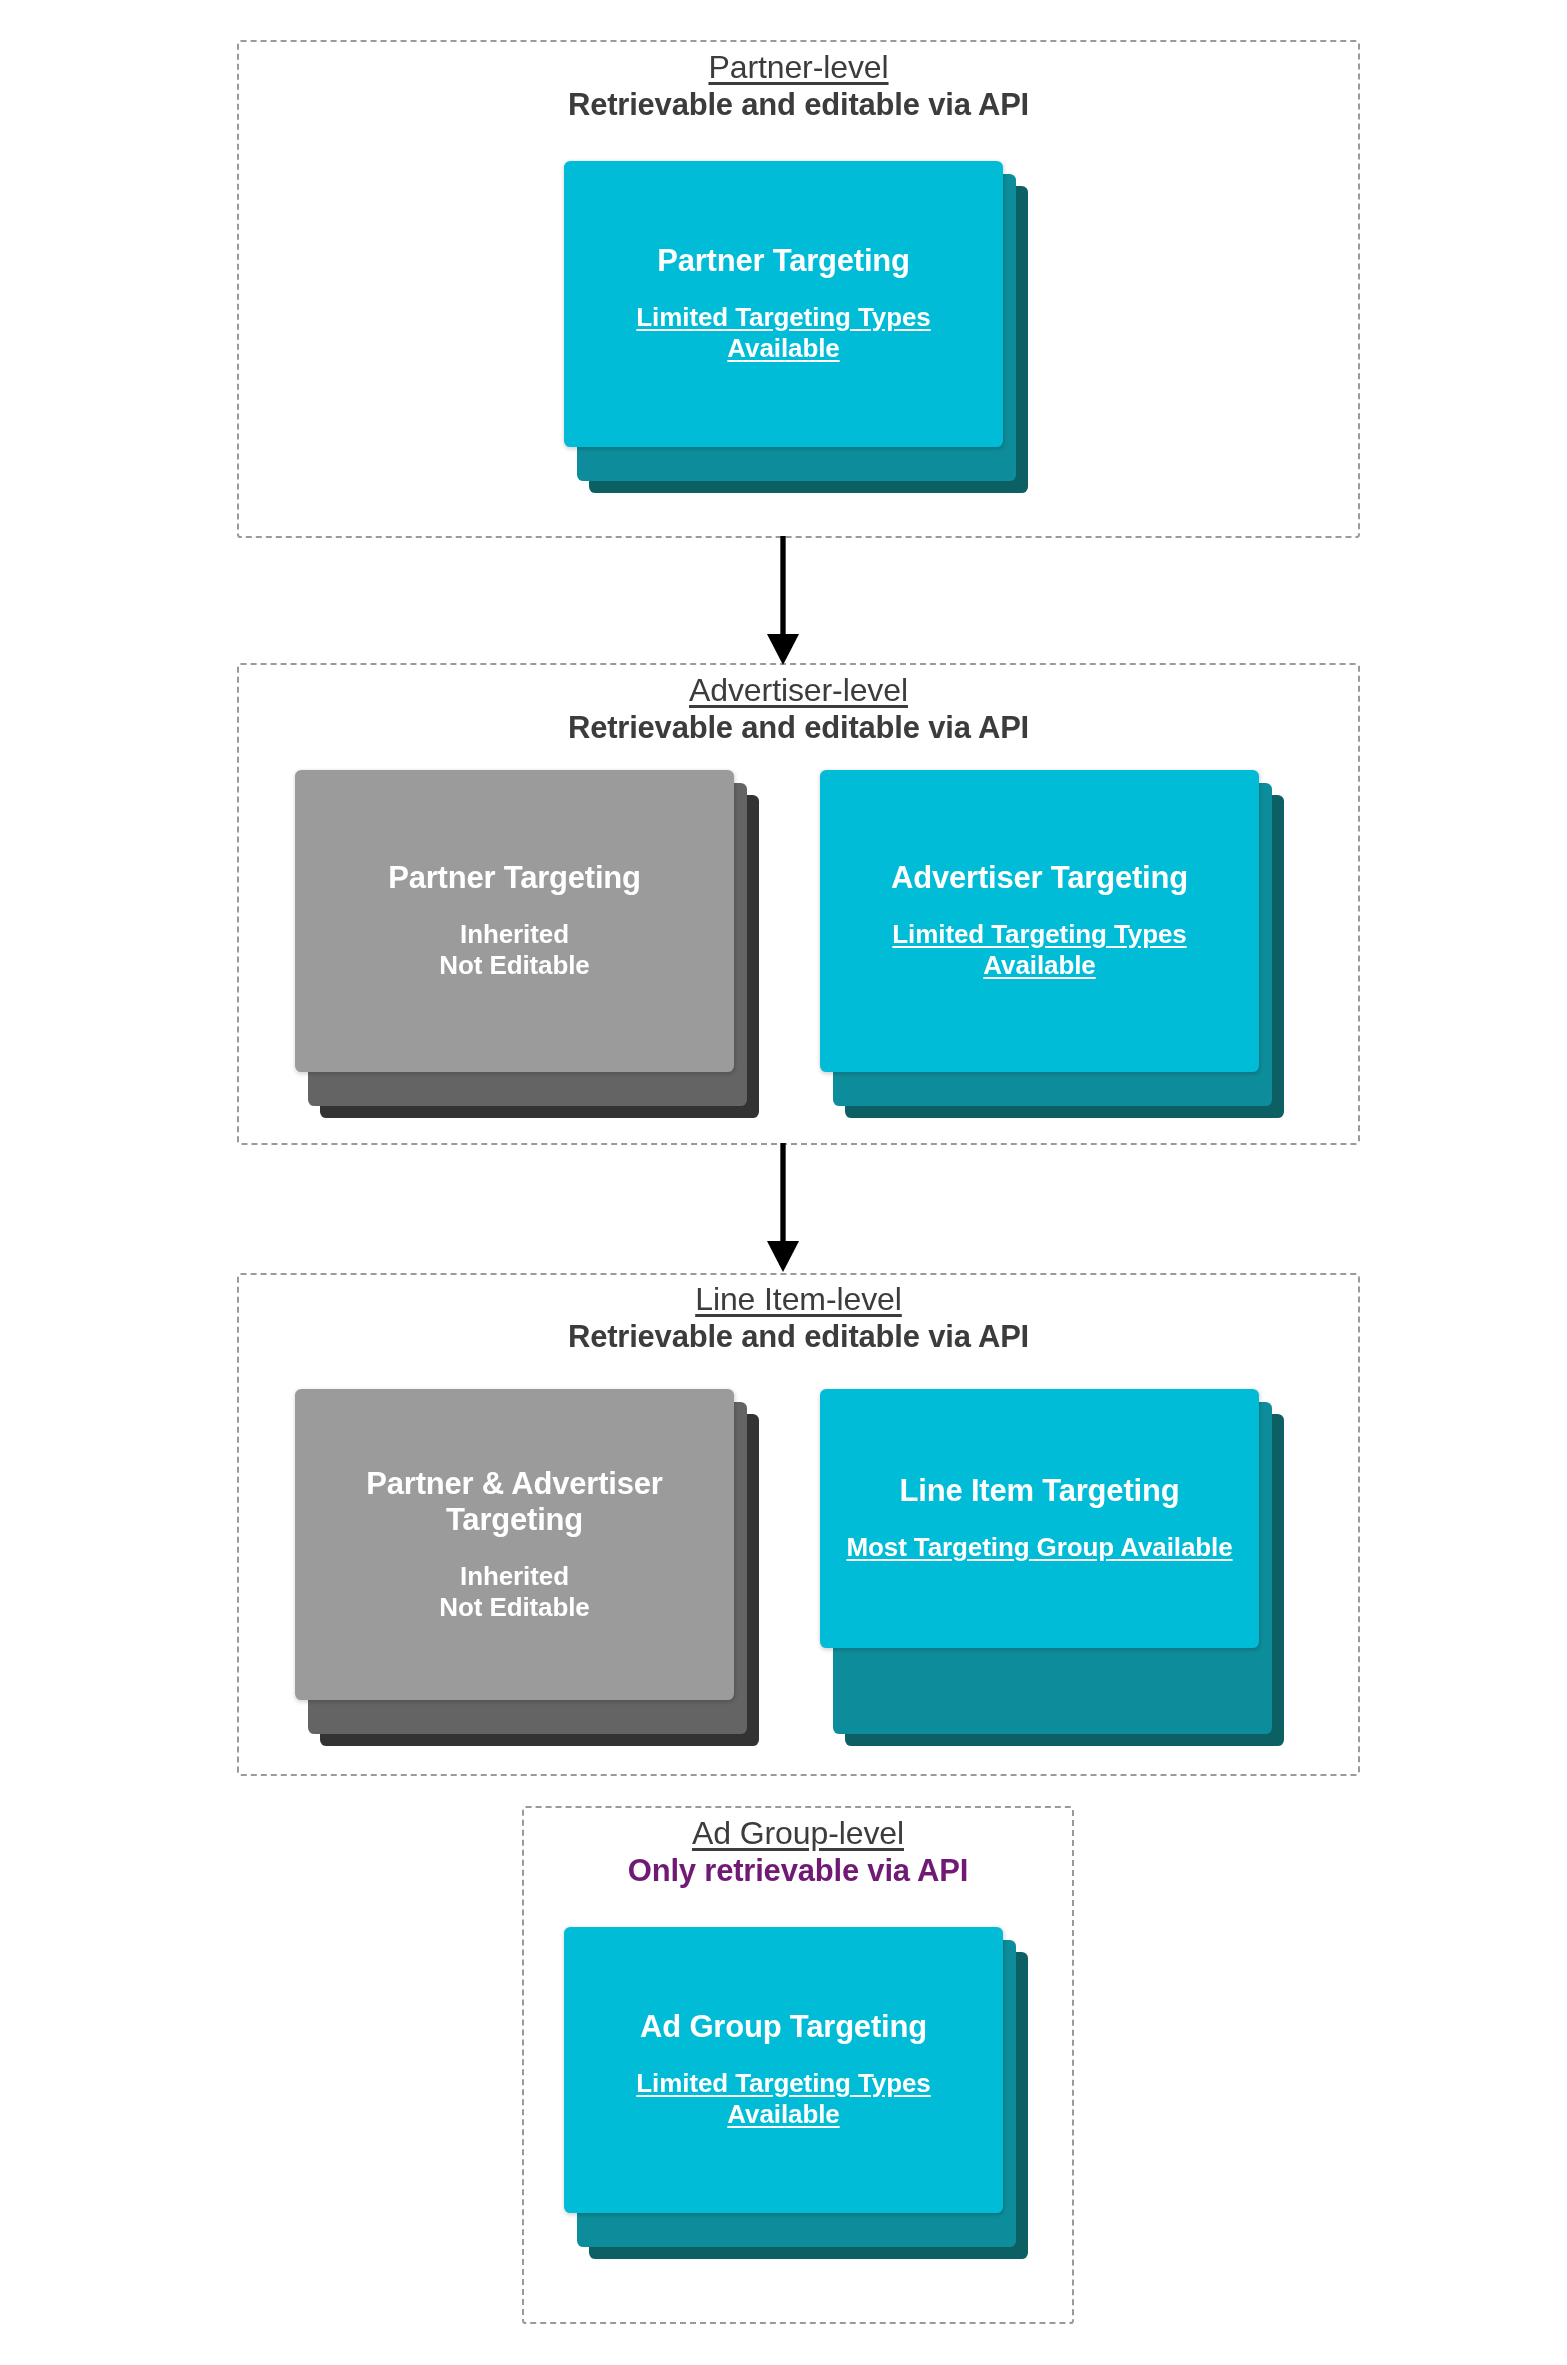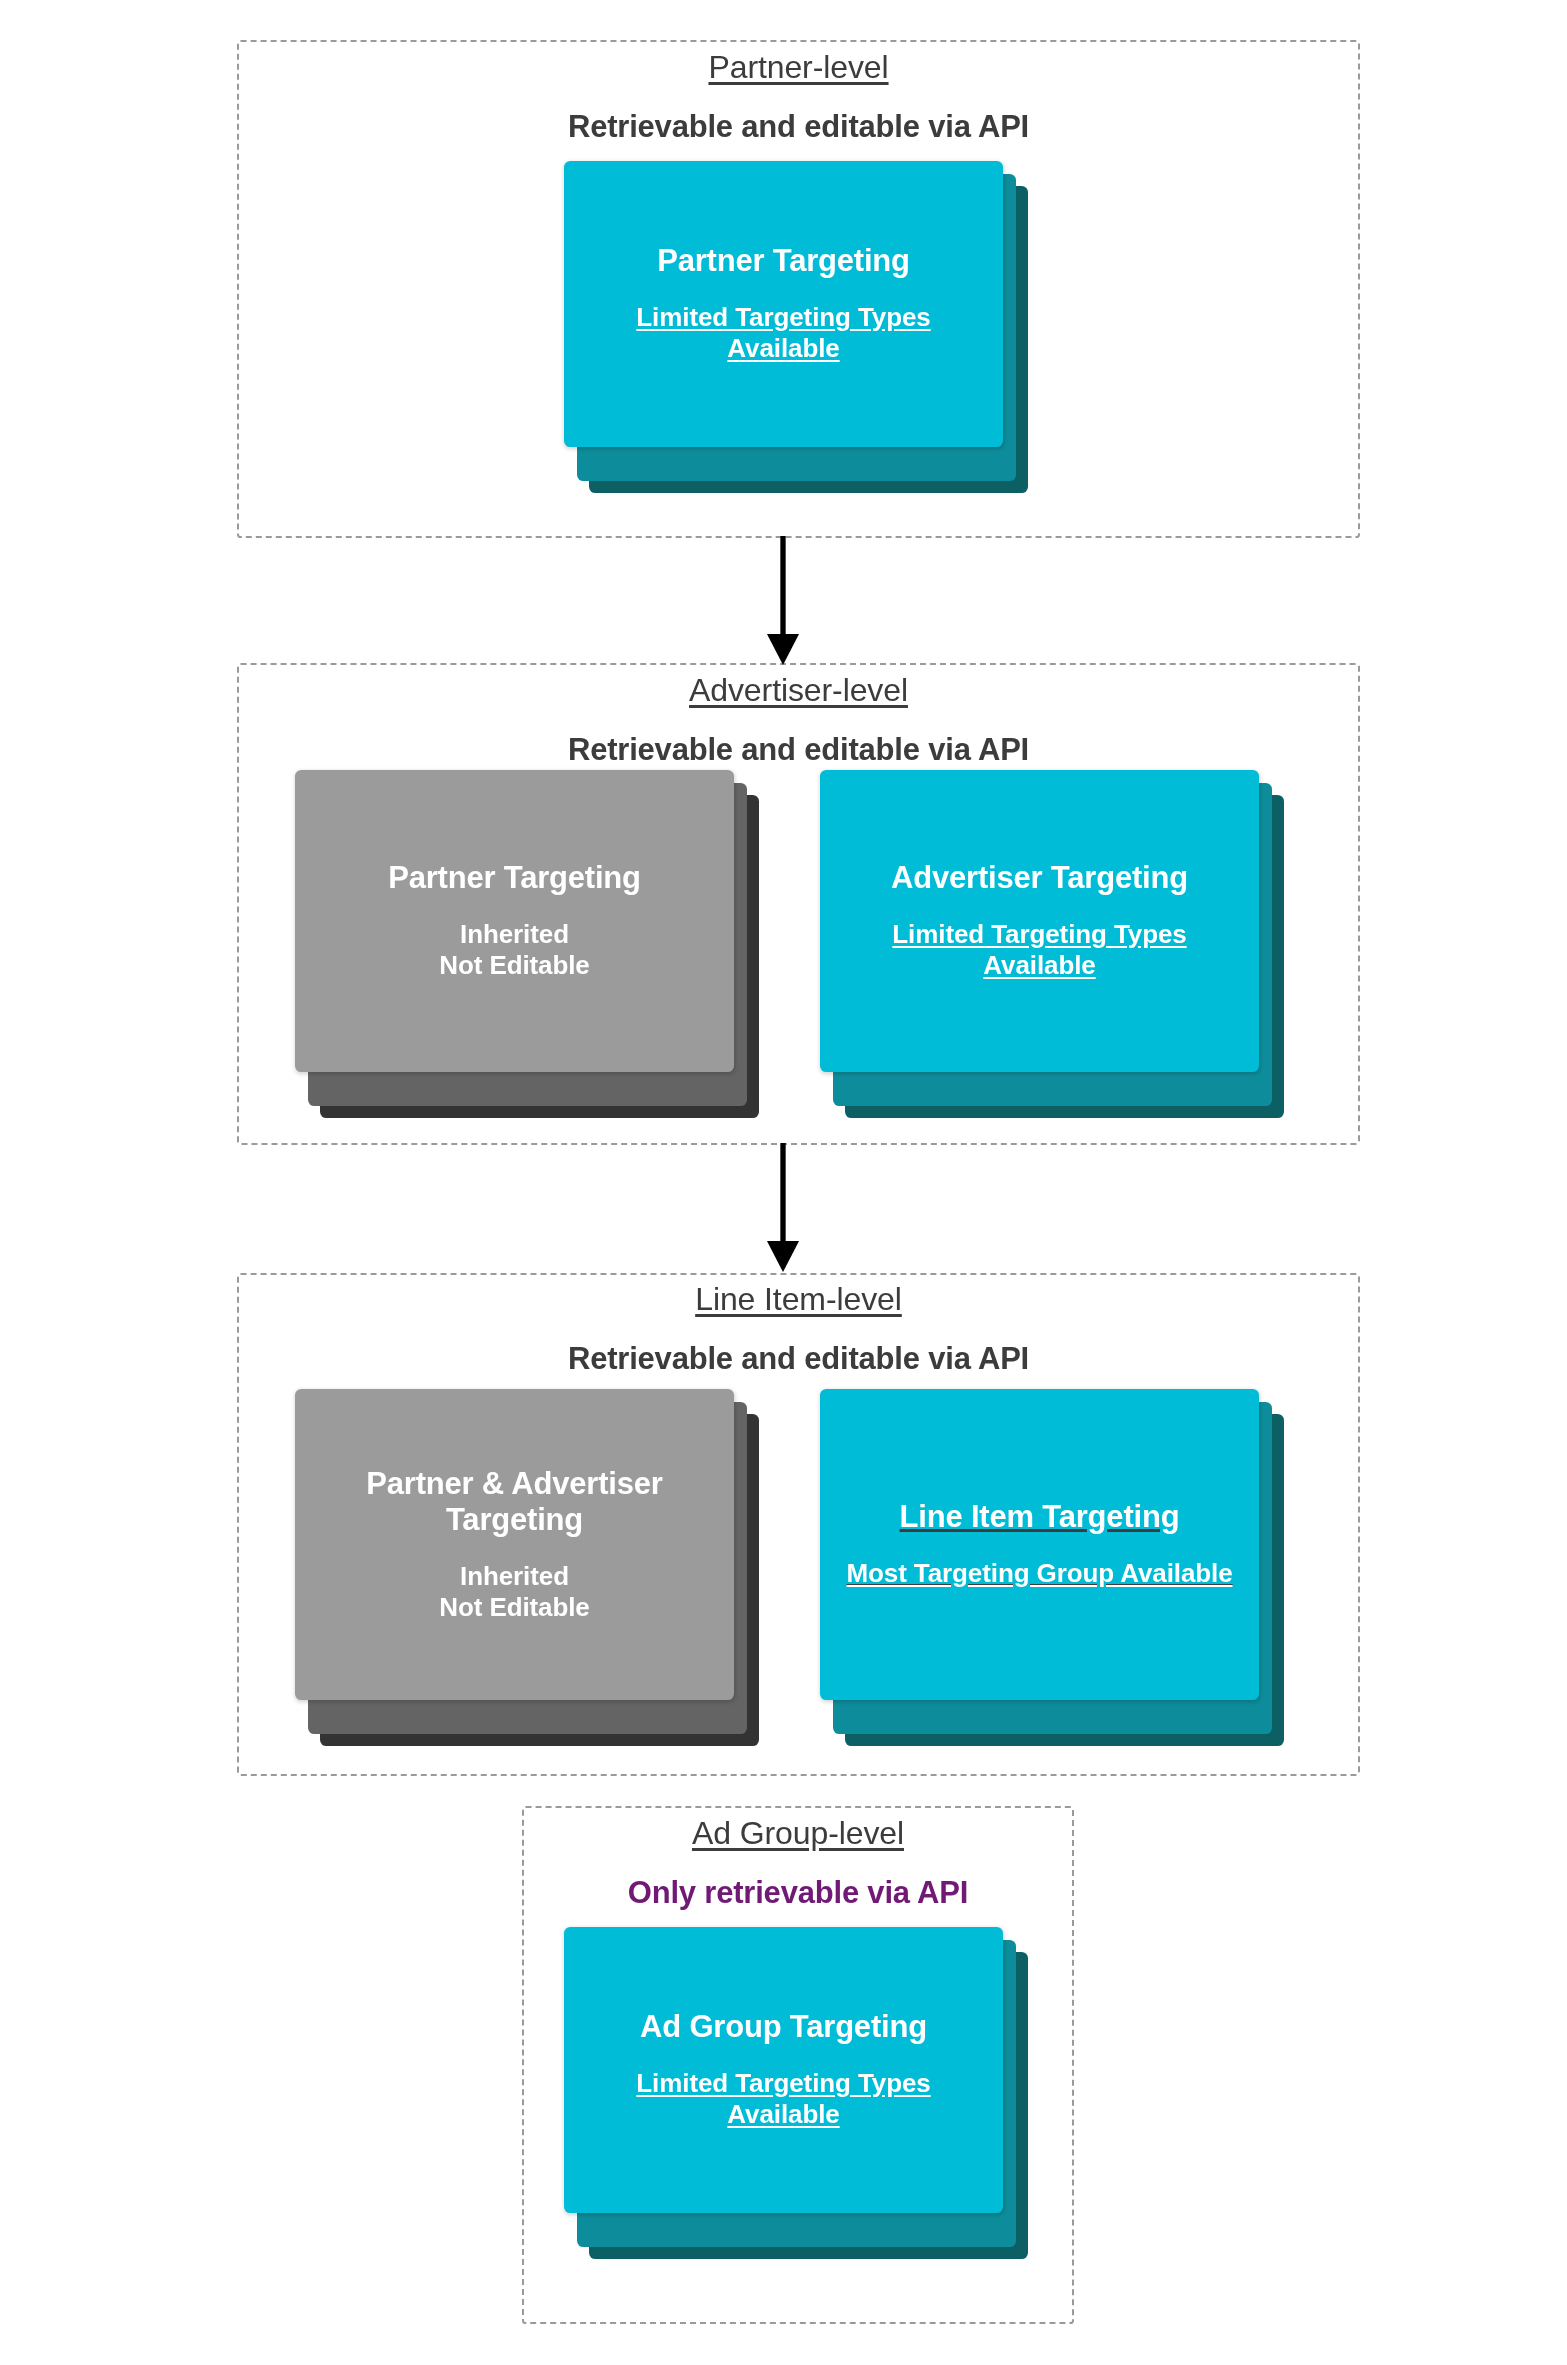--- a/index.html
+++ b/index.html
@@ -44,21 +44,21 @@
     text-decoration: underline;
     text-underline-offset: 3.6px;
     color: #3c3c3c;
     letter-spacing: -0.1px;
   }
   .level-api {
     display: block;
     font-size: 31px;
     font-weight: 700;
     color: #3c3c3c;
-    margin-top: 22px;
+    margin-top: 0;
     letter-spacing: -0.2px;
   }
   .level-api.danger {
     color: #701a75;
   }
 
   
   .card-stack {
     position: absolute;
   }
@@ -186,21 +186,21 @@
     <div class="card-layer front" style="left:0px; top:0px; width:439px; height:311px;">
       <span class="card-title">Partner &amp; Advertiser Targeting</span>
       <span class="card-sub" style="white-space: pre-line;">Inherited
 Not Editable</span>
     </div>
   </div>
 
   <div class="card-stack cyan" style="left:820px; top:1389px; width:473px; height:357px;">
     <div class="card-layer back" style="left:25px; top:25px; width:439px; height:332px;"></div>
     <div class="card-layer mid" style="left:12.5px; top:12.5px; width:439px; height:332px;"></div>
-    <div class="card-layer front" style="left:0px; top:0px; width:439px; height:311px;text-decoration:underline;">
+    <div class="card-layer front" style="left:0px; top:0px; width:439px; height:259px;">
       <span class="card-title">Line Item Targeting</span>
       <span class="card-sub underlined">Most Targeting Group Available</span>
     </div>
   </div>
 
   <div class="level-box" style="left:522px; top:1806px; width:552px; height:518px;"></div>
 
   <div class="level-heading" style="left:522px; width:552px; top:1815px;">
     <span class="level-name">Ad Group-level</span>
     <span class="level-api danger">Only retrievable via API</span>

